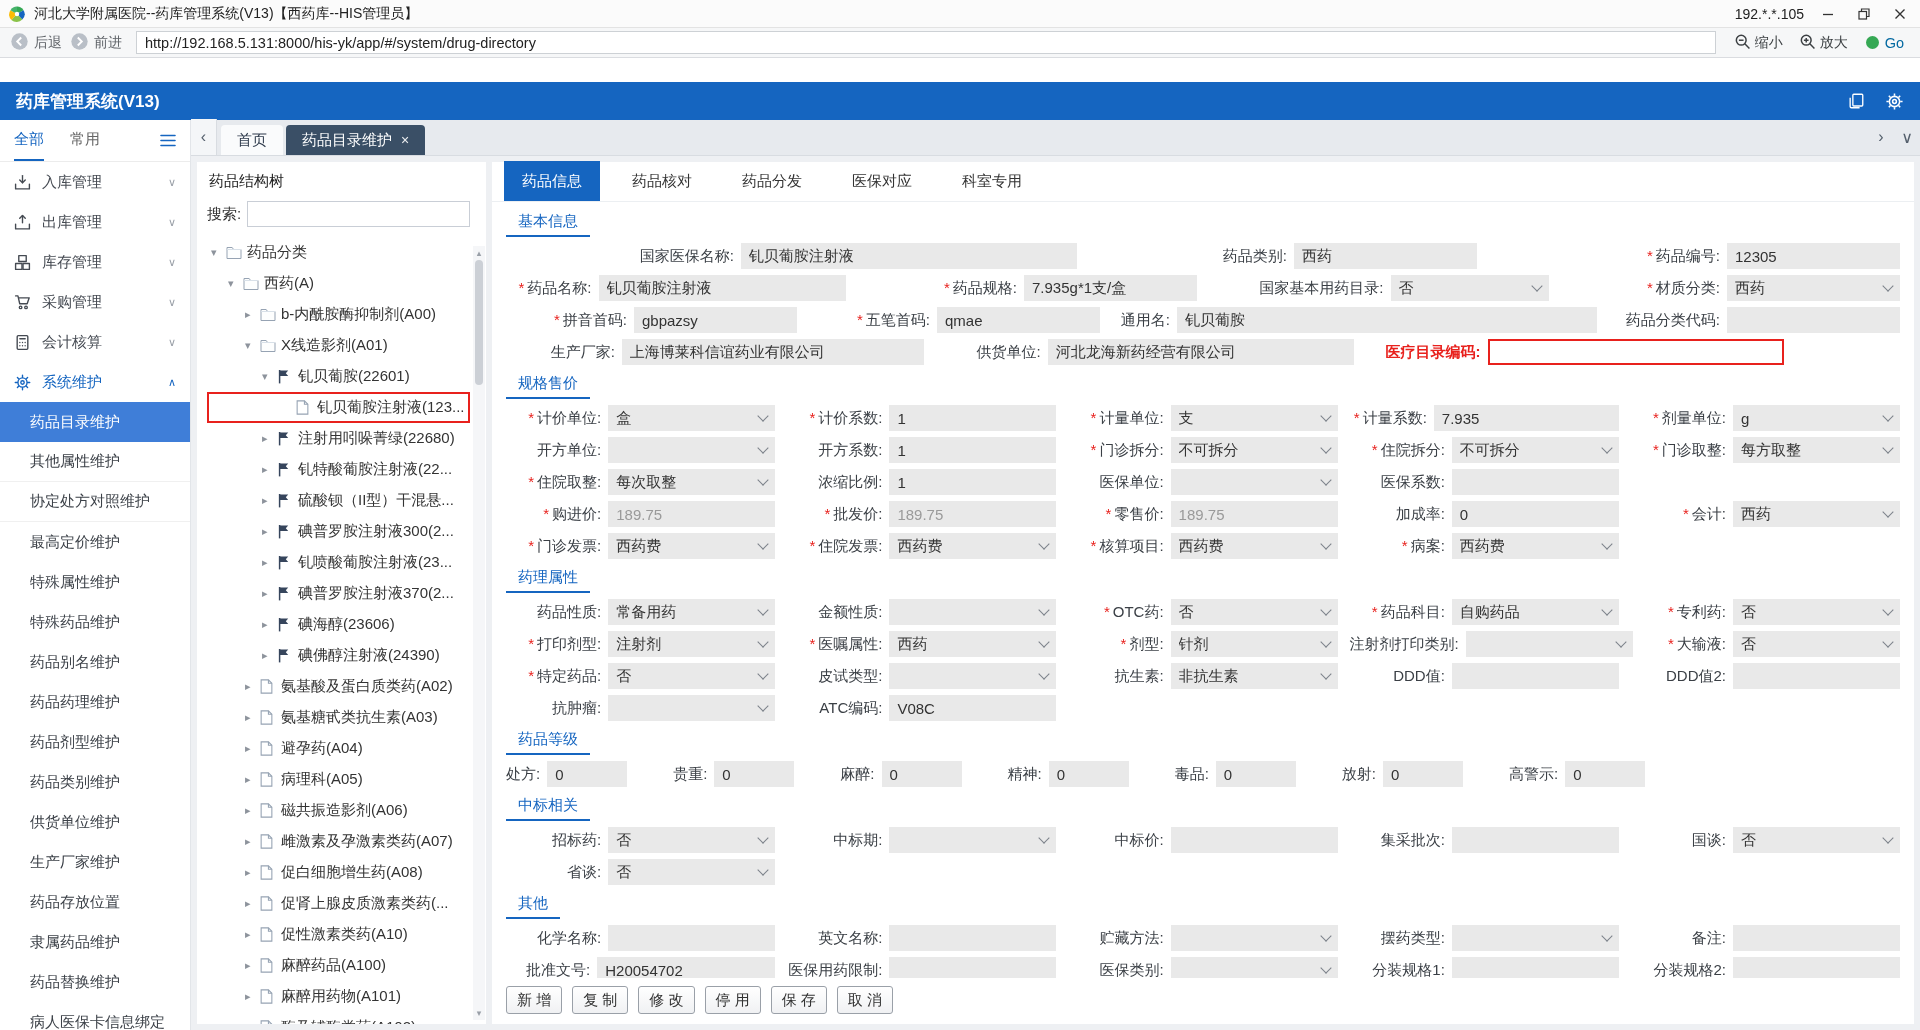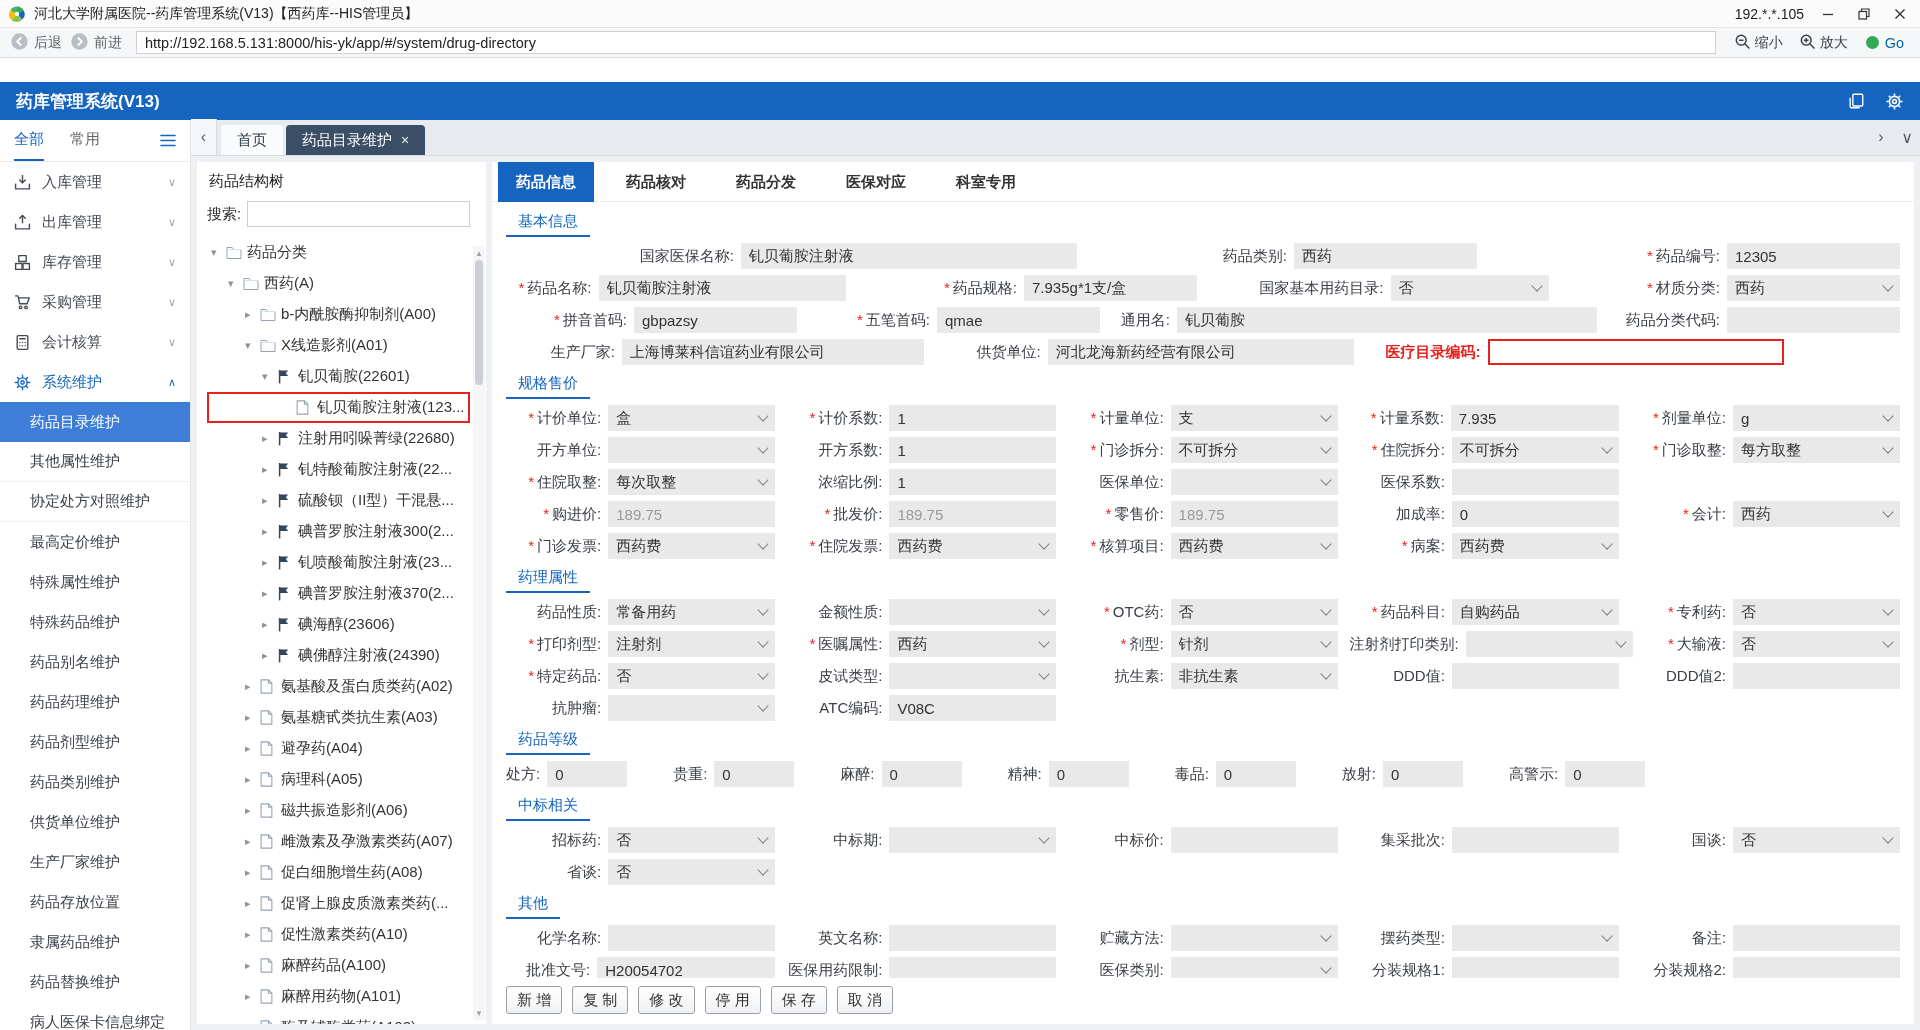--- a/index.html
+++ b/index.html
@@ -65,21 +65,21 @@
 .titem.sel{border:2px solid #e8211d;background:#fff;}
 .tarrow{width:15px;color:#8d939c;font-size:11px;flex:none;}
 .ticon{display:flex;width:19px;flex:none;}
 .tlabel{margin-left:2px;}
 .tree-sb{position:absolute;top:84px;right:1px;bottom:4px;width:12px;background:#f5f6f8;display:flex;flex-direction:column;align-items:center;font-size:9px;color:#9aa0a8;}
 .sb-thumb{width:8px;height:125px;background:#ccd0d6;border-radius:4px;margin-top:2px;}
 .sb-down{margin-top:auto;margin-bottom:2px;}
 .sb-up{margin-top:2px;}
 
 .form-panel{flex:1;background:#fff;display:flex;flex-direction:column;min-width:0;min-height:0;}
-.form-tabs{display:flex;align-items:flex-start;height:40px;flex:none;padding:0 6px;border-bottom:1px solid #eceff2;font-weight:bold;}
+.form-tabs{display:flex;align-items:flex-end;height:40px;flex:none;padding:0 12px;border-bottom:1px solid #eceff2;}
 .ftab{padding:0 18px;height:40px;display:flex;align-items:center;color:#333;margin-right:14px;white-space:nowrap;}
 .ftab.active{background:#1565c0;color:#fff;}
 .form-body{flex:1;padding:4px 14px 0;min-height:0;overflow:hidden;}
 .sec-h{margin:3px 0 4px;}
 .sec-t{display:inline-block;color:#1565c0;padding:3px 12px 4px;border-bottom:2px solid #1565c0;}
 .frow{display:flex;align-items:center;gap:12px;margin:6px 0;}
 .field{flex:1 1 0%;display:flex;align-items:center;min-width:0;}
 .flabel{flex:1;text-align:right;padding-right:7px;white-space:nowrap;color:#3a3f45;}
 .req{color:#e8211d;font-style:normal;margin-right:3px;}
 .redlab{color:#e8211d;font-weight:bold;}
@@ -739,21 +739,21 @@
                 </div>
                 <div class="field">
                   <span class="flabel"><i class="req">*</i>计量单位:</span>
                   <div class="ctrl select" style="width: 167px;">
                     <span class="cval">支</span>
                     <span class="chev"></span>
                   </div>
                 </div>
                 <div class="field">
                   <span class="flabel"><i class="req">*</i>计量系数:</span>
-                  <div class="ctrl" style="width: 168px;">
+                  <div class="ctrl" style="width: 185px;">
                     <span class="cval">7.935</span>
                   </div>
                 </div>
                 <div class="field">
                   <span class="flabel"><i class="req">*</i>剂量单位:</span>
                   <div class="ctrl select" style="width: 167px;">
                     <span class="cval">g</span>
                     <span class="chev"></span>
                   </div>
                 </div>

